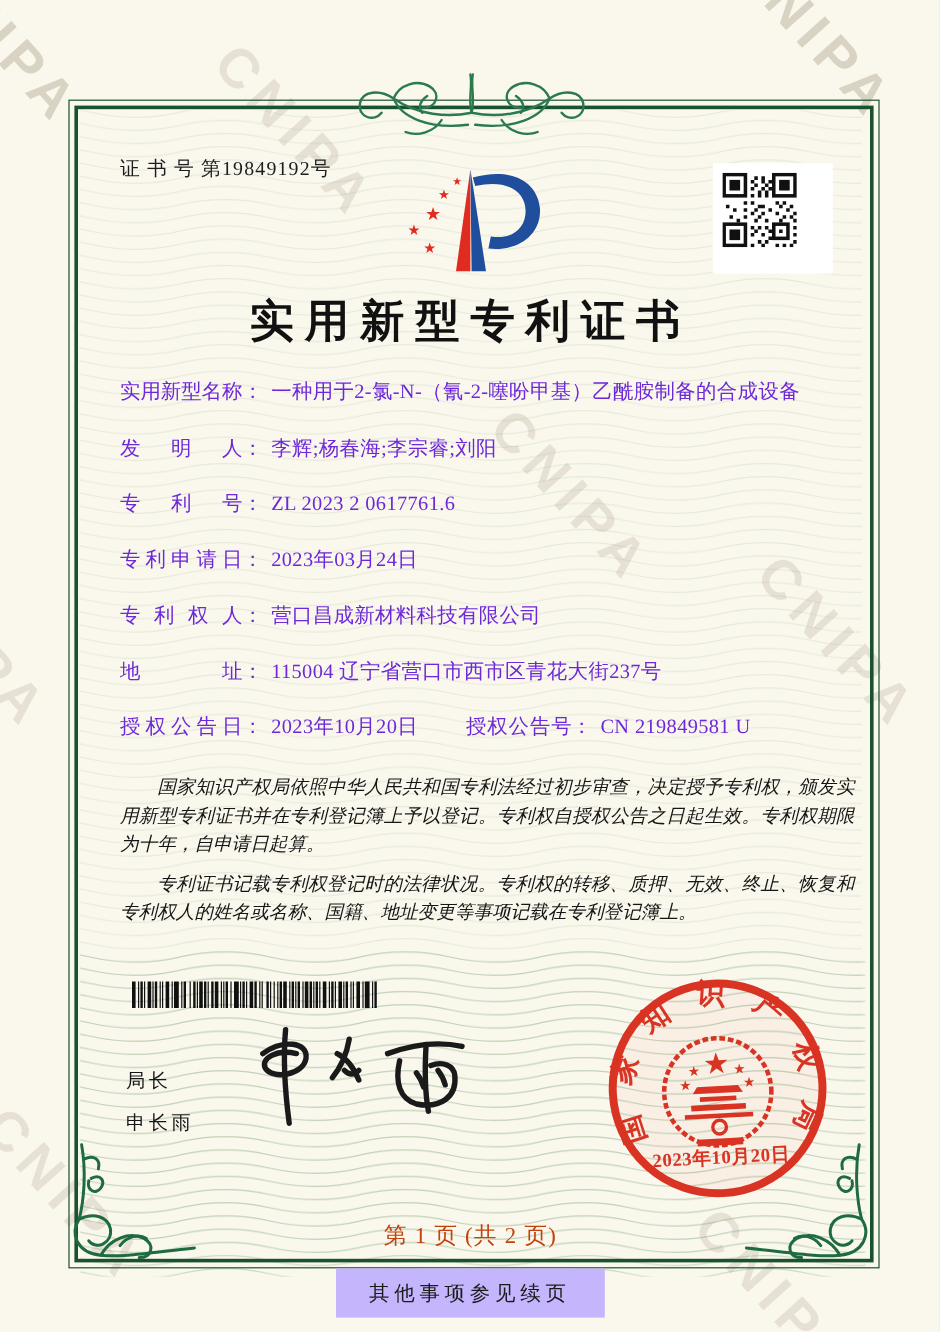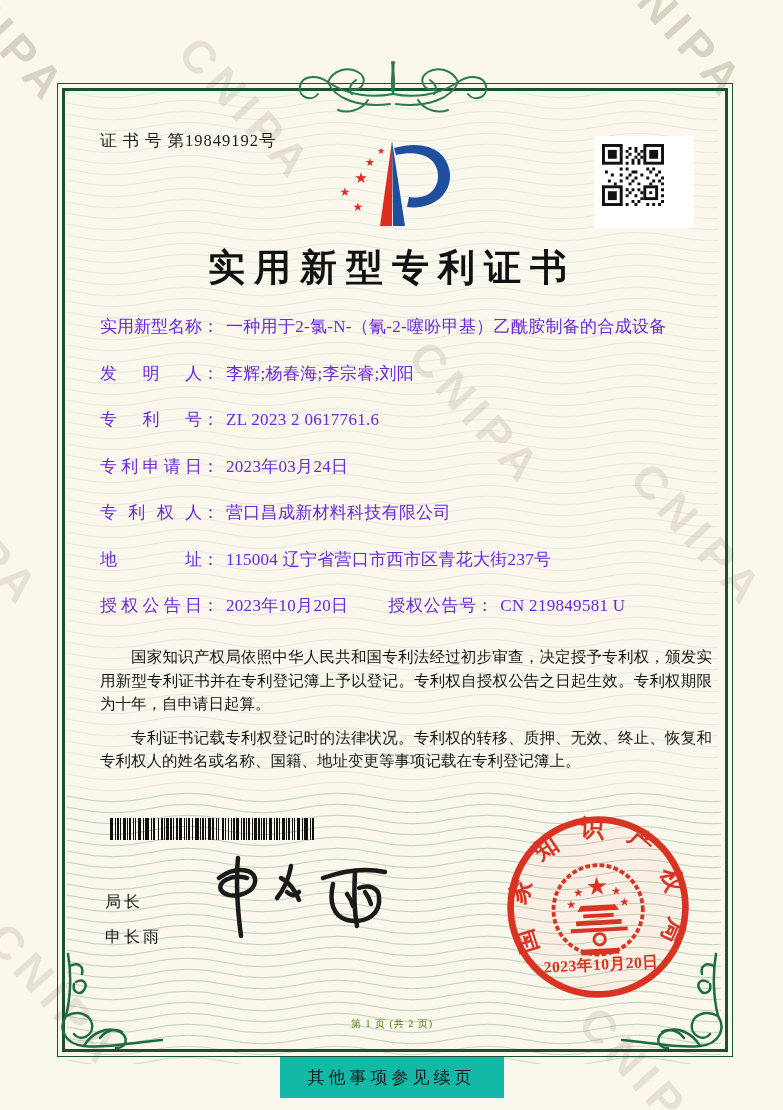--- a/index.html
+++ b/index.html
@@ -22,28 +22,28 @@
          color:#111;letter-spacing:9px;}
   
   .fields{left:100px;top:317px;width:642px;font-size:17px;color:#6d28d9;}
   .frow{white-space:nowrap;height:46.5px;line-height:19px;}
   .flabel{display:inline-block;width:102px;text-align:justify;text-align-last:justify;vertical-align:top;}
   .fcolon{margin-right:7px;}
   .fvalue{letter-spacing:0.3px;}
   .grant-no-group{margin-left:40px;}
   .grant-no-group .flabel{width:88px;}
   
-  .paras{left:100px;top:645px;width:612px;font-size:15.5px;line-height:23.5px;color:#151515;}
+  .paras{left:100px;top:645px;width:612px;font-size:15.5px;line-height:23.5px;color:#151515;font-style:italic;}
   .paras p{margin:0 0 10px 0;text-indent:2em;text-align:justify;}
   
   .signer{left:105px;top:884px;font-family:"Liberation Sans",sans-serif;font-size:16px;
           color:#161616;letter-spacing:3px;line-height:35px;}
   
-  .pageinfo{left:62px;top:1017px;width:660px;text-align:center;font-size:10px;color:#4d7c0f;letter-spacing:1px;}
-  .note-box{left:50%;top:1057px;transform:translateX(-50%);background:#14b8a6;
+  .pageinfo{left:62px;top:1017px;width:660px;text-align:center;font-size:19px;color:#c2410c;letter-spacing:1px;}
+  .note-box{left:50%;top:1057px;transform:translateX(-50%);background:#c4b5fd;
             padding:9px 28px;font-size:17px;color:#1a1a1a;letter-spacing:4px;white-space:nowrap;}
   .qr-box{left:594px;top:136px;width:100px;height:92px;background:#ffffff;}
 </style>
 </head>
 <body>
 
 <div class="page">
 
   <svg class="abs" style="left:0;top:0;" width="783" height="1110">
     <defs>

